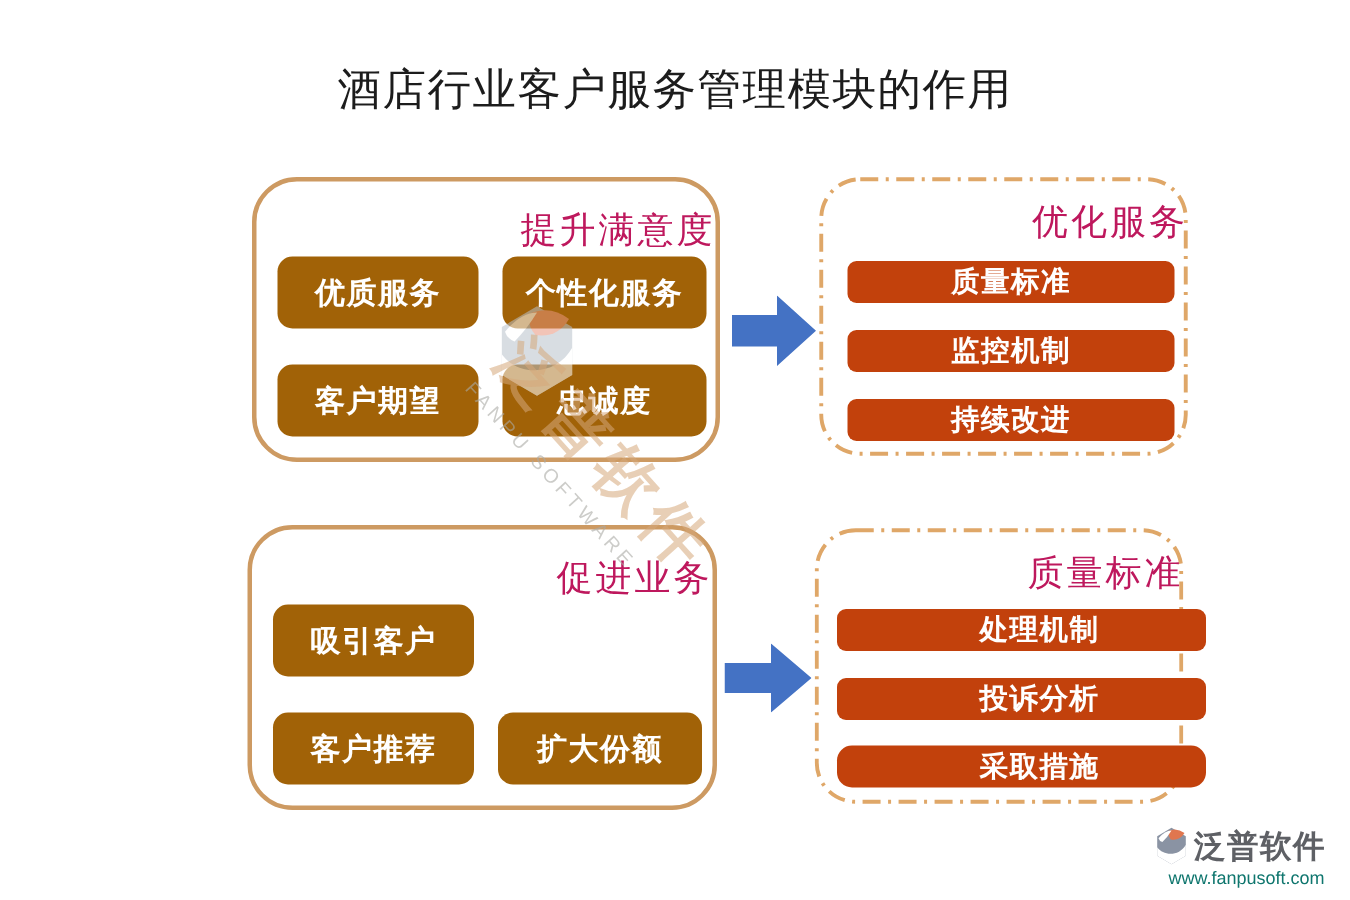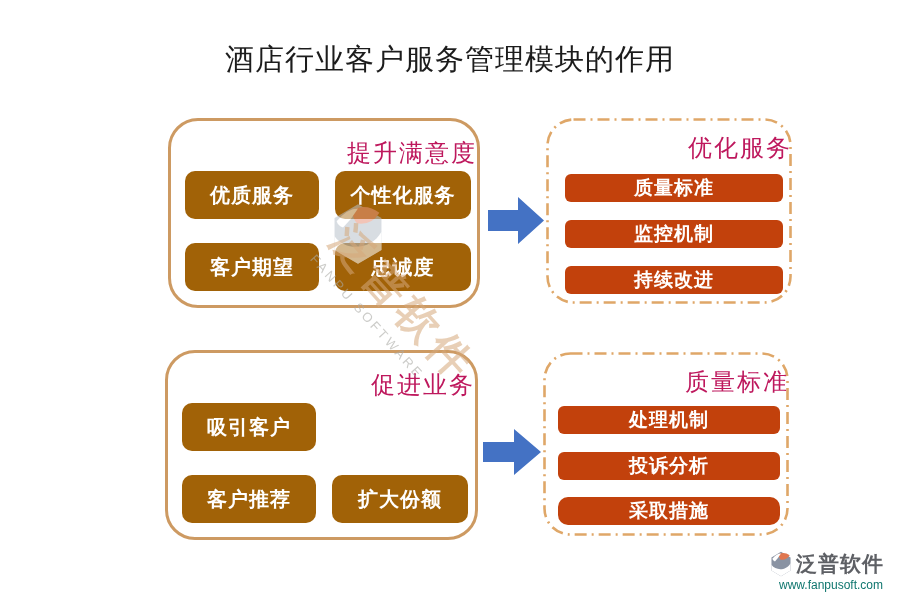--- a/index.html
+++ b/index.html
@@ -40,21 +40,21 @@
   .chip.r2{top:122px;}
 
   .bar{
     position:absolute;left:19px;width:218px;height:28px;border-radius:6px;
     background:#c2410c;color:#ffffff;font-weight:bold;font-size:19px;letter-spacing:1px;
     display:flex;align-items:center;justify-content:center;
   }
   .bar.b1{top:56px;}
   .bar.b2{top:102px;}
   .bar.b3{top:148px;}
-  .box-complaints .bar{left:15px;width:222px;}
+  .box-complaints .bar{left:15px;width:222px;padding-left:24px;}
   .box-complaints .bar.b1{top:54px;}
   .box-complaints .bar.b2{top:100px;}
   .box-complaints .bar.b3{top:145px;border-radius:10px;}
 
   .flow-arrow{position:absolute;z-index:0;}
   .arrow-top{left:488px;top:197px;}
   .arrow-bottom{left:483px;top:429px;}
 
   .watermark{position:absolute;left:326px;top:198px;width:170px;height:180px;z-index:2;pointer-events:none;}
   .watermark .wm-swoosh{position:absolute;left:0;top:4px;opacity:.55;}

